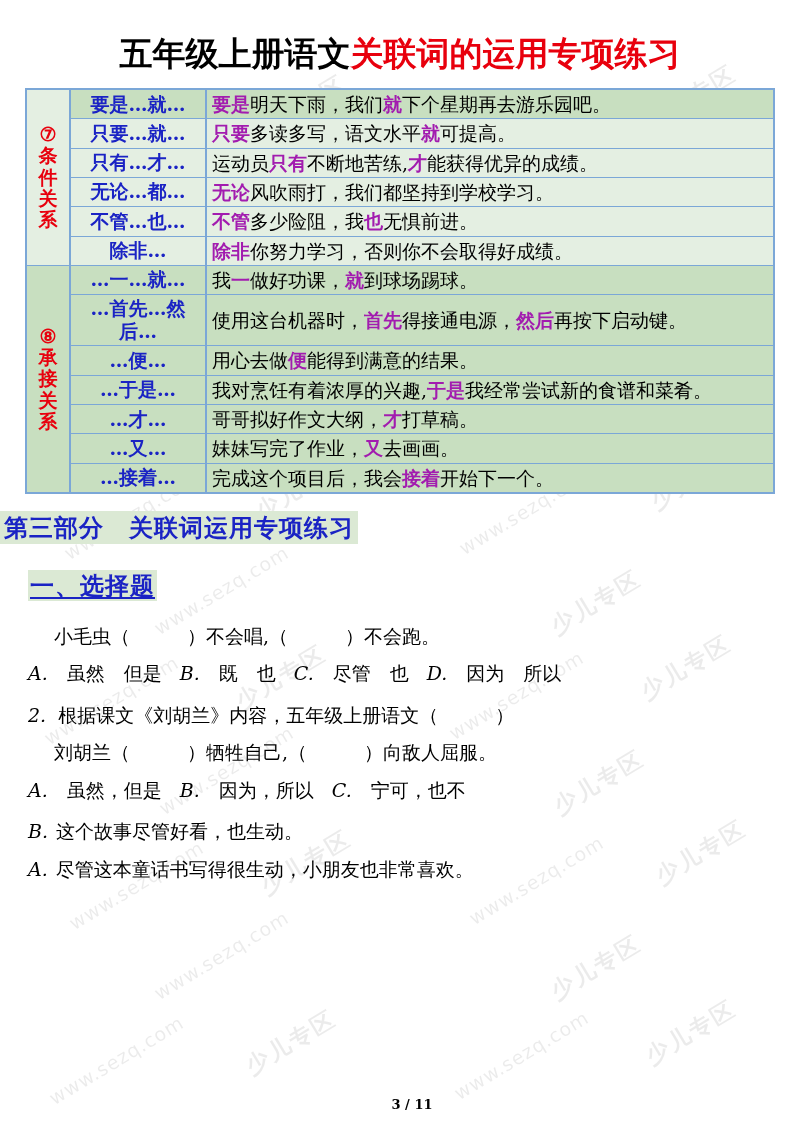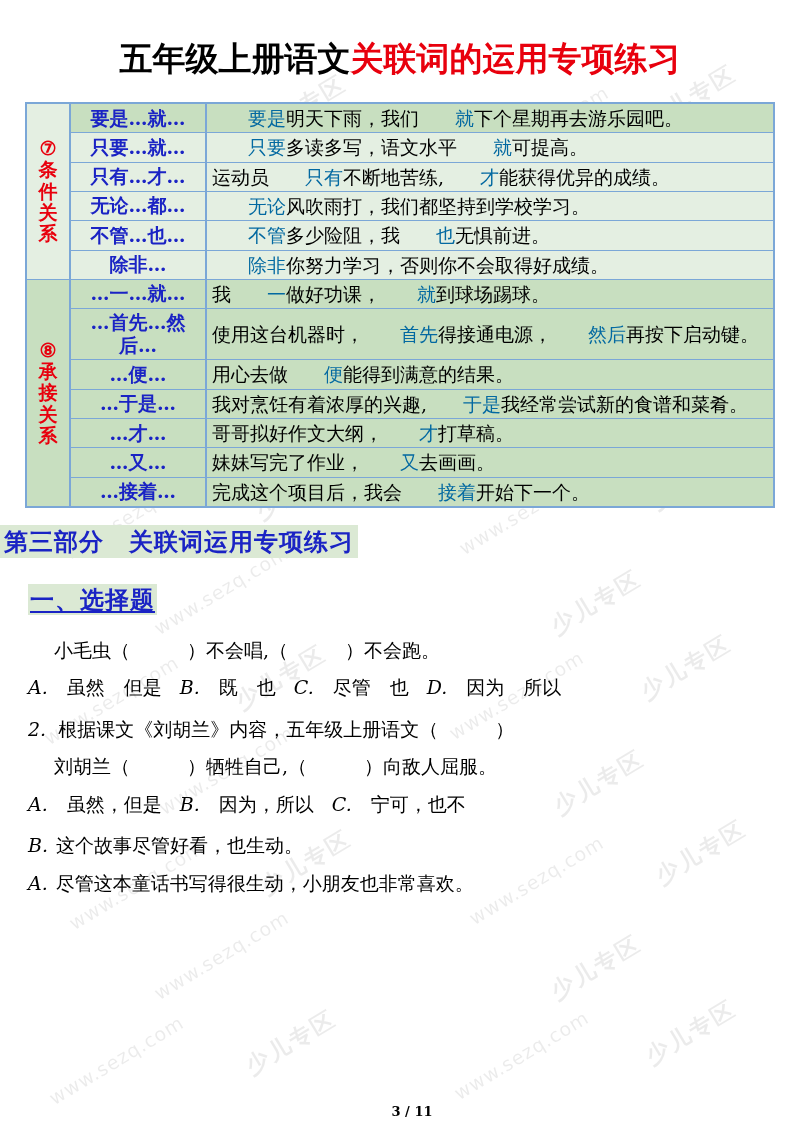--- a/index.html
+++ b/index.html
@@ -49,23 +49,23 @@
     height: 1132px;
     padding: 0;
   }
 
   
   .doc-title {
     text-align: center;
     font-size: 33px;
     font-weight: bold;
     letter-spacing: 0px;
-    margin: 11px;
+    margin: 4px;
     padding: 32px 0 10px 0;
-    font-family: Liberation Mono, monospace;
+    font-family: Liberation Serif, serif;
     line-height: 1.15;
   }
   .doc-title .t-black { color: #000000; }
   .doc-title .t-red { color: #e8000d; }
 
   
   .tbl-wrap { padding: 0 25px; }
   table.kw {
     border-collapse: collapse;
     width: 750px;
@@ -99,21 +99,21 @@
     line-height: 1.22;
     padding: 4px 4px;
   }
   td.sent {
     text-align: left;
     color: #000000;
     font-size: 19px;
     line-height: 1.28;
     padding: 4px 7px;
   }
-  td.sent em { font-style: normal; color: #0369a1; font-weight: normal; margin-left: 36px; }
+  td.sent em { font-style: normal; color: #a21caf; font-weight: bold; }
   .bg-mid { background: #c8dfc0; }
   .bg-light { background: #e4efe2; }
 
   
   .part-head {
     text-align: left;
     margin: 18px 0 0 0;
     padding: 0;
   }
   .part-head span {

